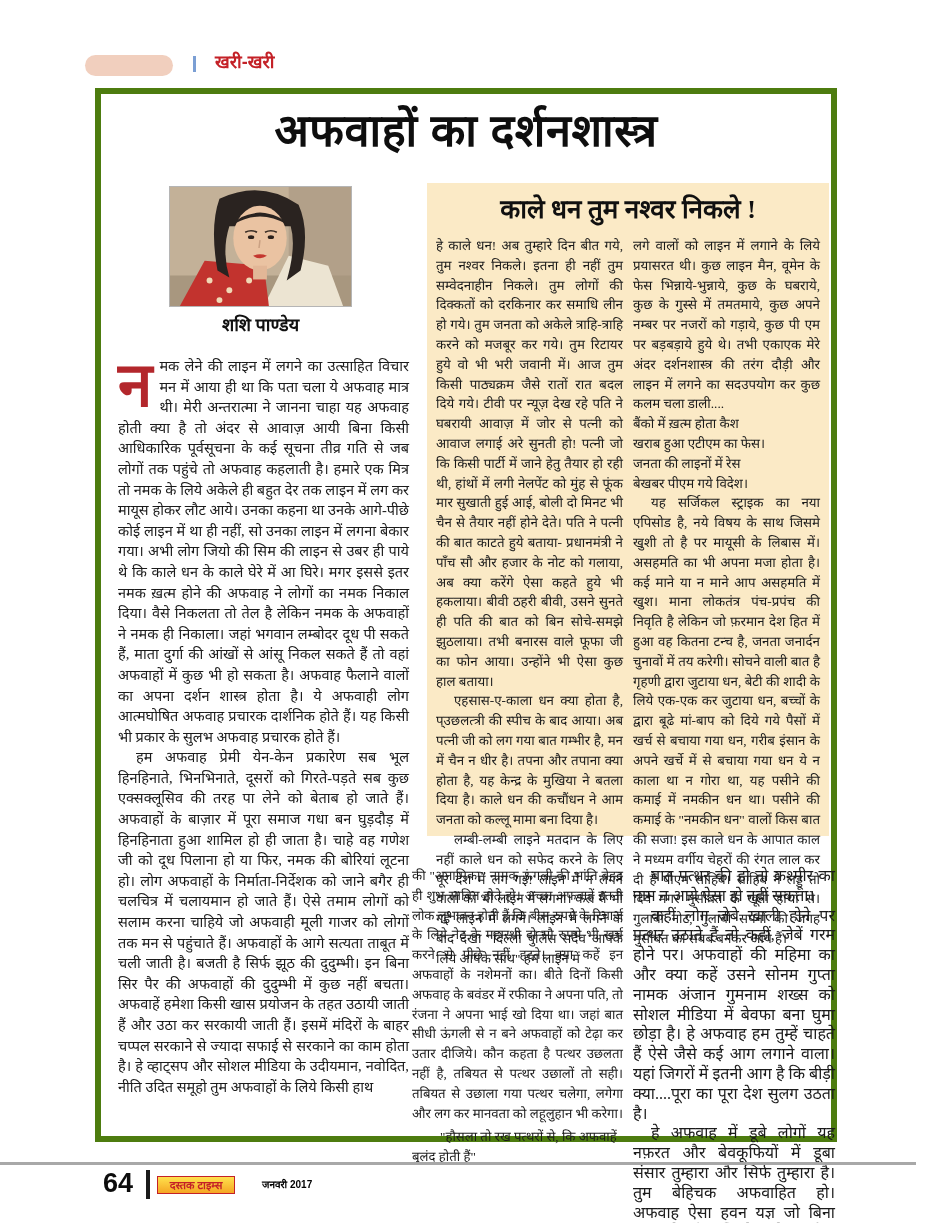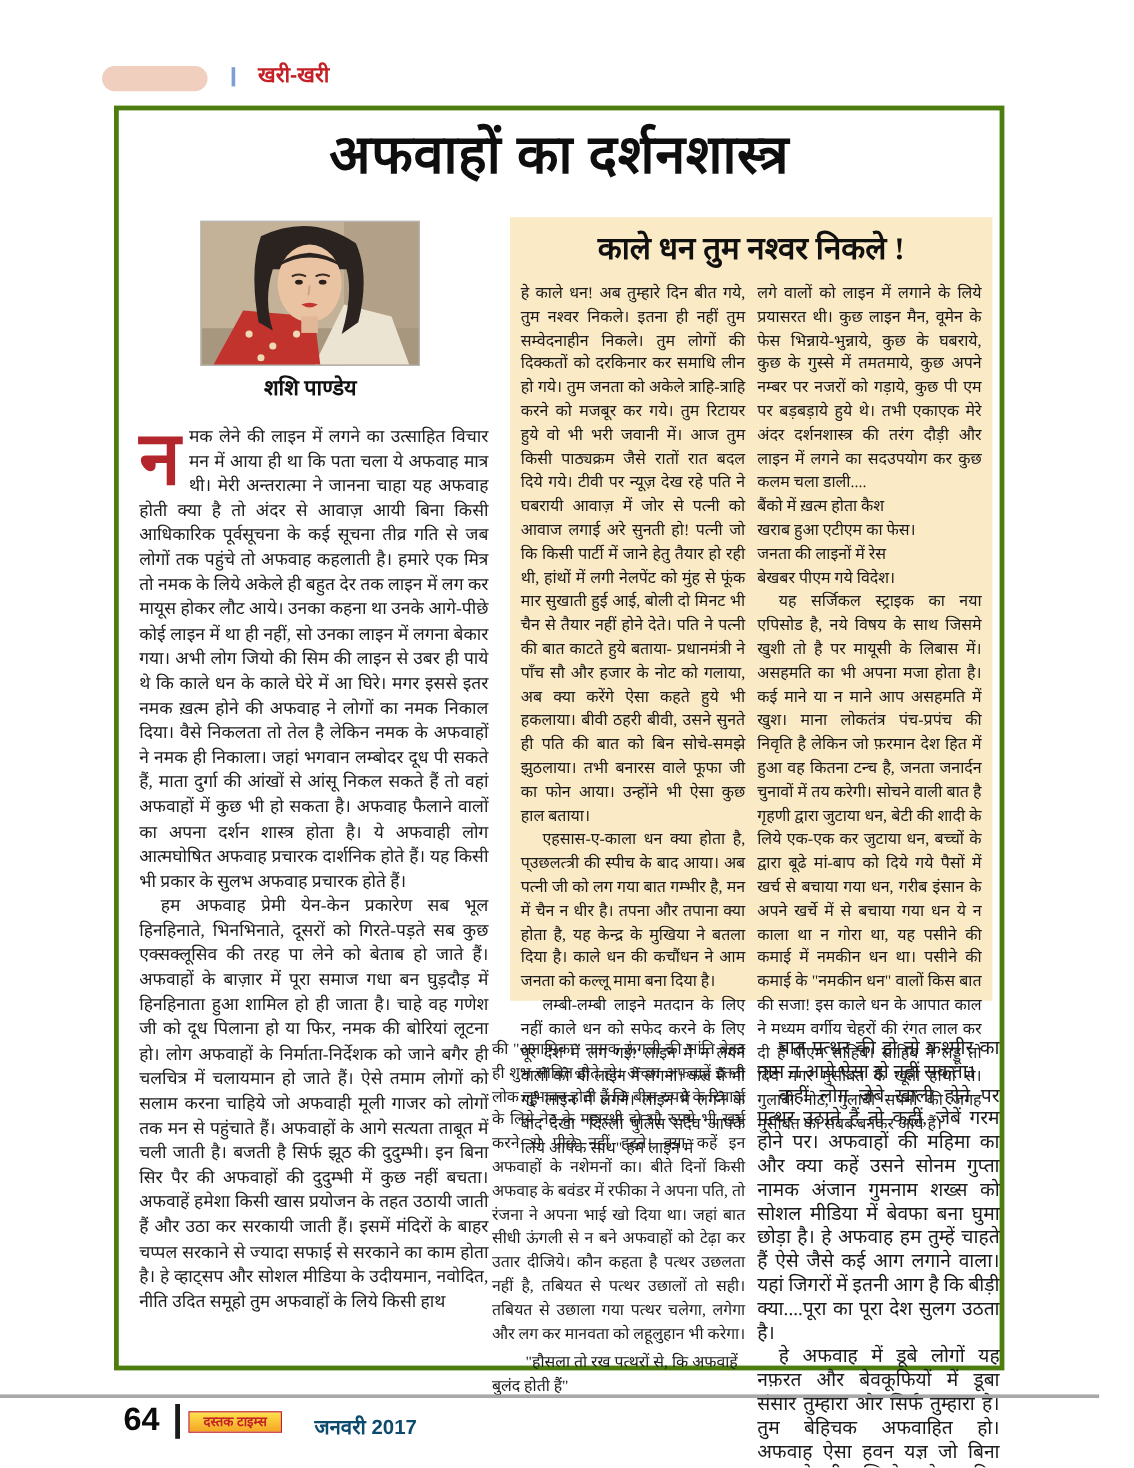--- a/index.html
+++ b/index.html
@@ -9,21 +9,21 @@
 
   
   .hdr-pill { position:absolute; left:85px; top:55px; width:88px; height:21px;
               background:#f1cfbe; border-radius:11px; }
   .hdr-tick { position:absolute; left:193px; top:56px; width:3px; height:16px; background:#7b9fd4; }
   .section-label { position:absolute; left:215px; top:49px; color:#c42127;
                    font-family:Liberation Sans, sans-serif; font-size:18px; font-weight:bold; }
 
   
   .article-box { position:absolute; left:95px; top:88px; width:742px; height:1054px;
-                 background:#ffffff; border:4px solid #4d7c0f;padding-left:40px; }
+                 background:#ffffff; border:6px solid #4d7c0f;padding-left:40px; }
   .article-title { position:absolute; left:0; top:6px; width:100%; text-align:center;
                    font-family:"Liberation Sans", sans-serif; font-weight:800;
                    font-size:45px; line-height:62px; color:#0e0e0e; letter-spacing:0.5px; }
 
   
   .author-photo { position:absolute; left:68px; top:92px; width:183px; height:121px;
                   border:1px solid #b5b5b5; overflow:hidden; background:#bfae94; }
   .author-photo svg { display:block; width:100%; height:100%; }
   .author-name { position:absolute; left:68px; top:218px; width:183px; text-align:center;
                  font-weight:bold; font-size:18px; color:#111; }
@@ -59,21 +59,21 @@
   
   .page-rule { position:absolute; left:0; top:1162px; width:916px; height:3px; background:#a8a8a8; }
   .pgnum { position:absolute; left:103px; top:1168px; font-family:"Liberation Sans", sans-serif;
            font-weight:800; font-size:27px; color:#0c0c0c; }
   .pg-bar { position:absolute; left:146px; top:1170px; width:4px; height:29px; background:#1a1a1a; }
   .maglogo { position:absolute; left:157px; top:1176px; width:78px; height:18px;
              background:linear-gradient(#ffe14d,#f5a623); border:1px solid #c42127;
              color:#c42127; font-family:"Liberation Sans", sans-serif; font-weight:bold;
              font-size:11px; line-height:16px; text-align:center; overflow:hidden; }
   .issue-date { position:absolute; left:262px; top:1177px; font-family:"Liberation Sans", sans-serif;
-                font-weight:bold; font-size:17px; color:#0c4a6e; }
+                font-weight:bold; font-size:10px; color:#000000; }
 </style>
 </head>
 <body>
 
 <div class="page">
 
   <span class="hdr-pill"></span>
   <span class="hdr-tick"></span>
   <span class="section-label">खरी-खरी</span>
 

